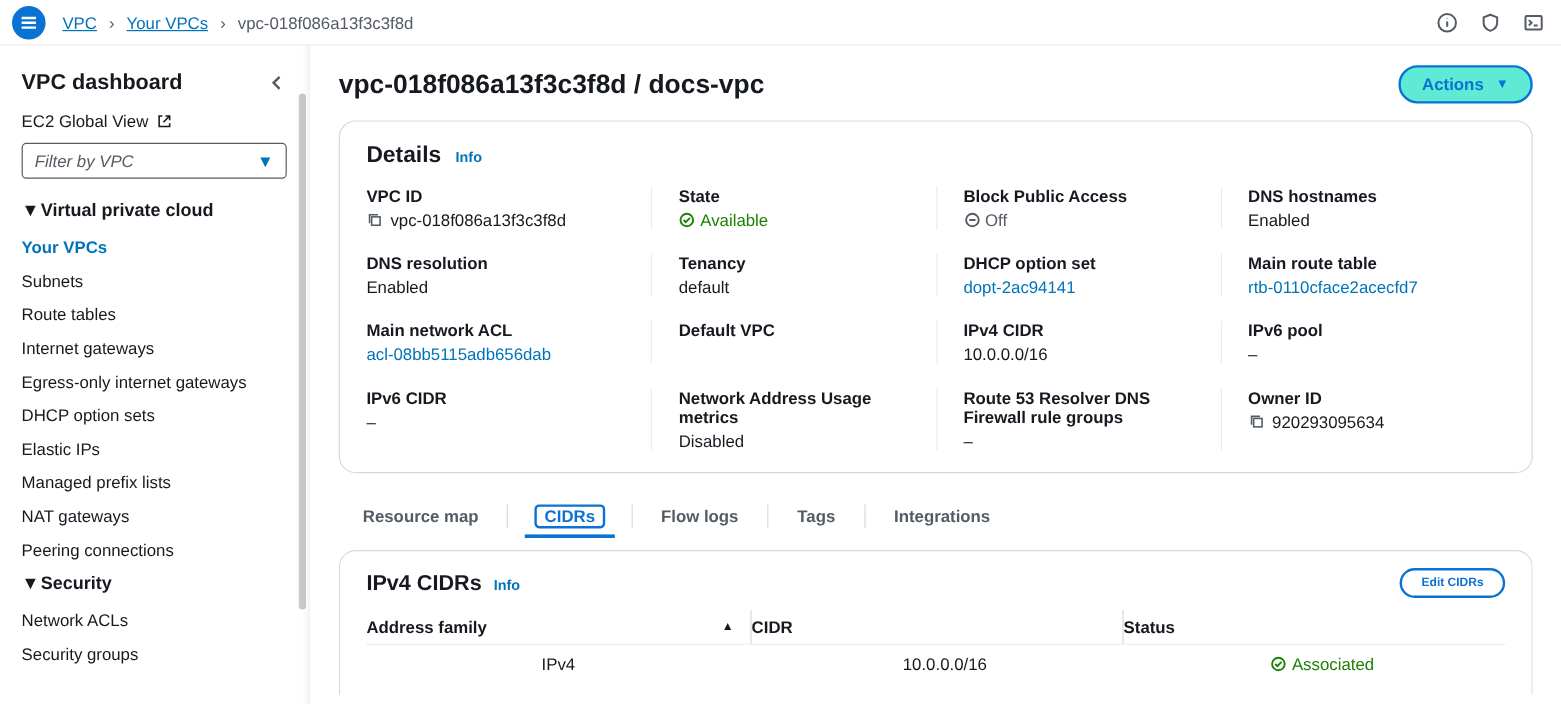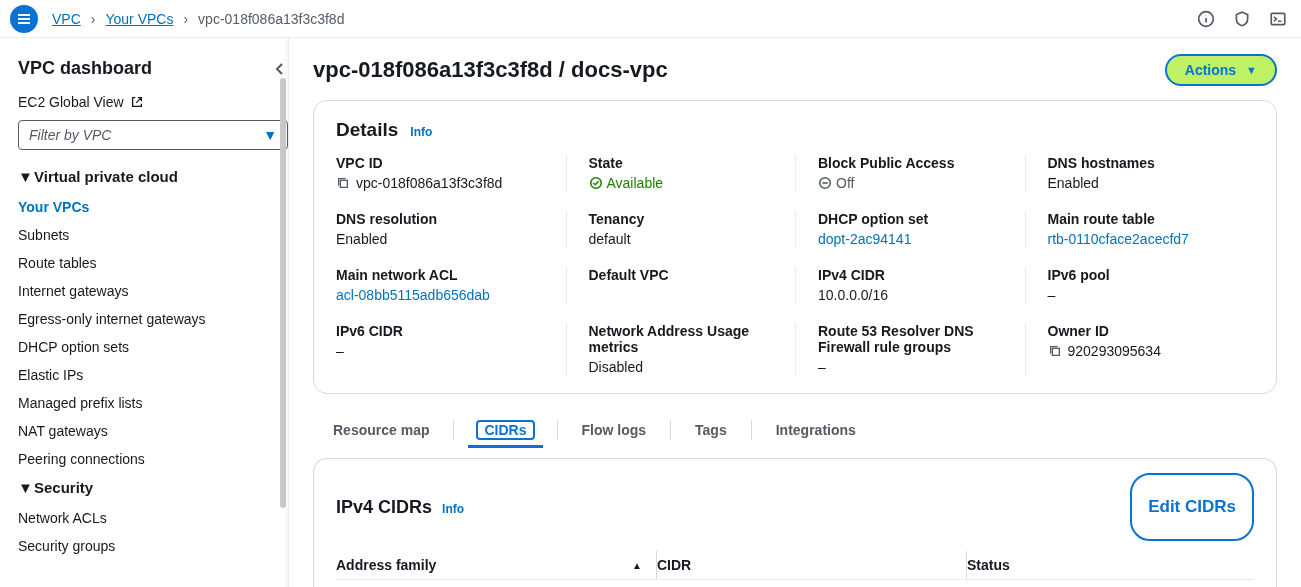--- a/index.html
+++ b/index.html
@@ -13,21 +13,21 @@
   .menu-circle svg { width: 16px; height: 16px; }
   .breadcrumbs { display: flex; align-items: center; font-size: 14px; gap: 10px; }
   .breadcrumbs .crumb-link { color: #0073bb; text-decoration: underline; cursor: pointer; }
   .breadcrumbs .crumb-text { color: #545b64; }
   .breadcrumbs .chev { color: #545b64; }
   .topbar-right { margin-left: auto; display: flex; gap: 18px; align-items: center; color: #545b64; }
   .topbar-right .icon { width: 18px; height: 18px; cursor: pointer; }
 
   
   .body { display: flex; height: calc(100% - 38px); }
-  .sidebar { width: 289px; padding: 20px 0 10px 18px; border-right: 1px solid #eaeded; overflow: hidden; position: relative; }
+  .sidebar { width: 258px; padding: 20px 18px 10px 18px; border-right: 1px solid #eaeded; overflow: hidden; position: relative; }
   .sidebar::after { content: ""; position: absolute; right: 0; top: 0; bottom: 0; width: 6px; background: linear-gradient(to right, transparent, rgba(0,0,0,0.03)); }
   .side-scroll { position: absolute; right: 2px; top: 40px; width: 6px; height: 430px; background: #c9c9c9; border-radius: 3px; }
 
   .dash-header { display: flex; align-items: center; justify-content: space-between; margin-bottom: 14px; }
   .dash-header h2 { font-size: 18px; font-weight: 700; margin: 0; }
   .dash-header .collapse-chev { width: 16px; height: 16px; color: #545b64; cursor: pointer; }
 
   .ec2-link { font-size: 14px; display: inline-flex; align-items: center; gap: 6px; cursor: pointer; color: #16191f; margin-bottom: 10px; }
   .ec2-link svg { width: 14px; height: 14px; }
 
@@ -37,21 +37,21 @@
   .nav-section { margin-bottom: 6px; }
   .nav-head { display: flex; align-items: center; gap: 6px; font-size: 15px; font-weight: 700; cursor: pointer; margin-bottom: 8px; }
   .nav-head .disclosure { width: 10px; display: inline-block; }
   .nav-items div { font-size: 14px; padding: 6px 0 6px 0; cursor: pointer; color: #16191f; }
   .nav-items .active { color: #0073bb; font-weight: 700; }
 
   
   .main { flex: 1; padding: 16px 24px; overflow-y: auto; }
   .page-title-row { display: flex; align-items: center; justify-content: space-between; margin-bottom: 14px; }
   .page-title-row h1 { font-size: 22px; font-weight: 700; margin: 0; }
-  .actions-btn { border: 2px solid #0972d3; color: #0972d3; background: #bef264; border-radius: 20px; padding: 6px 18px; font-size: 14px; font-weight: 700; display: inline-flex; align-items: center; gap: 10px; cursor: pointer; }
+  .actions-btn { border: 2px solid #0972d3; color: #0972d3; background: #5eead4; border-radius: 20px; padding: 6px 18px; font-size: 14px; font-weight: 700; display: inline-flex; align-items: center; gap: 10px; cursor: pointer; }
   .actions-btn .caret { font-size: 11px; }
 
   .card { border: 1px solid #d5dbdb; border-radius: 14px; padding: 18px 22px; }
   .card-head { display: flex; align-items: baseline; gap: 12px; margin-bottom: 14px; }
   .card-head h3 { font-size: 19px; font-weight: 700; margin: 0; }
   .info-link { color: #0073bb; font-size: 12px; font-weight: 700; cursor: pointer; }
 
   .grid { display: grid; grid-template-columns: repeat(4, 1fr); column-gap: 0; row-gap: 20px; }
   .cell { padding-right: 22px; }
   .col-sep { border-left: 1px solid #eaeded; padding-left: 22px; }
@@ -71,21 +71,21 @@
   .tab.active { color: #0972d3; }
   .tab.active::after { content: ""; position: absolute; left: -10px; right: -10px; bottom: 0; height: 3px; background: #0972d3; }
   .tab-pill { border: 2px solid #0972d3; border-radius: 4px; padding: 0 6px; margin: 0 -2px; }
   .tab-divider { width: 1px; height: 20px; background: #d5dbdb; }
 
   
   .cidr-card { border: 1px solid #d5dbdb; border-top-left-radius: 14px; border-top-right-radius: 14px; border-bottom: none; padding: 14px 22px 8px; margin-top: 10px; }
   .cidr-head { display: flex; align-items: center; justify-content: space-between; margin-bottom: 10px; }
   .cidr-head .left { display: flex; align-items: baseline; gap: 10px; }
   .cidr-head h3 { font-size: 18px; font-weight: 700; margin: 0; }
-  .edit-btn { border: 2px solid #0972d3; color: #0972d3; background: #fff; border-radius: 20px; padding: 22px 16px; font-size: 17px; font-weight: 700; cursor: pointer; }
+  .edit-btn { border: 2px solid #0972d3; color: #0972d3; background: #fff; border-radius: 20px; padding: 5px 16px; font-size: 10px; font-weight: 700; cursor: pointer; }
 
   .tbl-header { display: grid; grid-template-columns: 320px 310px 1fr; font-size: 14px; font-weight: 700; }
   .th { padding: 6px 0; display: flex; align-items: center; gap: 6px; }
   .th.sep { border-left: 1px solid #d5dbdb; padding-left: 0; }
   .sort-icon::after { content: "▲"; font-size: 10px; margin-left: auto; margin-right: 14px; }
   .tbl-header-row { border-bottom: 1px solid #eaeded; }
   .tbl-row { display: grid; grid-template-columns: 320px 310px 1fr; font-size: 14px; padding: 8px 0; }
   .td { padding: 0; text-align: center; }
   .td.sep { padding-left: 14px; }
 </style>

